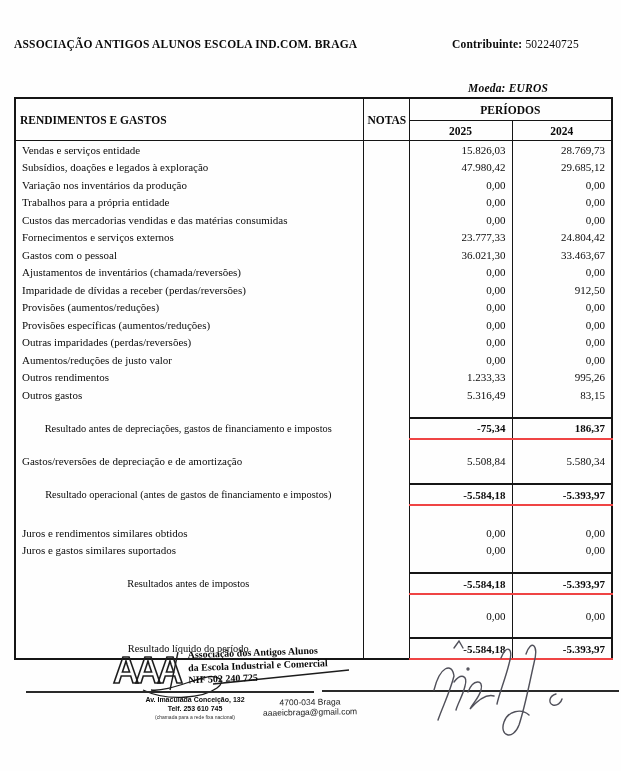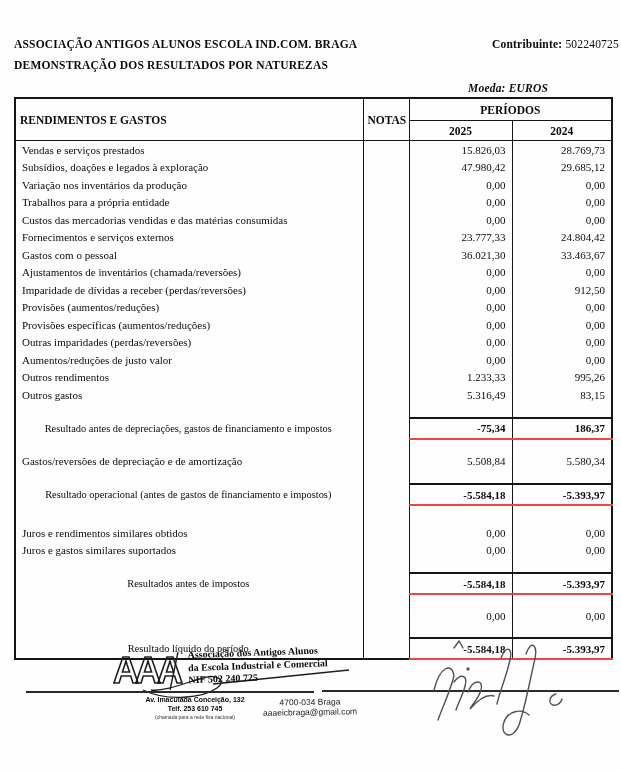--- a/index.html
+++ b/index.html
@@ -5,21 +5,21 @@
   html,body { margin:0; padding:0; background:#ffffff; }
   .sheet {
     position:relative; width:621px; height:771px; background:#fefefe;
     font-family:"Liberation Serif", serif; color:#0a0a0a; overflow:hidden;padding-left:16px;
   }
   
   .hdr-line { position:absolute; font-weight:bold; font-size:11.5px; letter-spacing:.2px; white-space:nowrap; }
   #company    { left:14px;  top:38px; }
   #doctitle   { left:14px;  top:59px; }
   #period     { left:14px;  top:80px; }
-  #contrib    { left:452px; top:38px;margin-left:40px; }
+  #contrib    { left:452px; top:38px; }
   #contrib .val { font-weight:normal; }
   #moeda      { left:468px; top:82px;font-style:italic; }
 
   
   table.dr {
     position:absolute; left:14px; top:97px; width:597px;
     border-collapse:collapse; table-layout:fixed;
     border:2px solid #151515;
   }
   table.dr col.c-label { width:348px; }
@@ -79,21 +79,20 @@
 </head>
 <body>
 
 <div class="sheet">
 
   <div class="hdr-line" id="company">ASSOCIAÇÃO ANTIGOS ALUNOS ESCOLA IND.COM. BRAGA</div>
   <div class="hdr-line" id="contrib">
     <span>Contribuinte:</span>
     <span class="val">502240725</span>
   </div>
-  <div class="hdr-line" id="doctitle">DEMONSTRAÇÃO DOS RESULTADOS POR NATUREZAS</div>
   <div class="hdr-line" id="moeda">
     <span>Moeda:</span>
     <span>EUROS</span>
   </div>
 
   <table class="dr">
     <colgroup>
       <col class="c-label">
         <col class="c-notes">
         <col class="c-v1">
@@ -105,21 +104,21 @@
         <th class="th-notes" rowspan="2">NOTAS</th>
         <th class="th-periods" colspan="2">PERÍODOS</th>
       </tr>
       <tr>
         <th class="th-year">2025</th>
         <th class="th-year">2024</th>
       </tr>
     </thead>
     <tbody>
         <tr class="row-data">
-          <td class="label">Vendas e serviços prestados</td>
+          <td class="label">Vendas e serviços entidade</td>
           <td class="notes"></td>
           <td class="v1">15.826,03</td>
           <td class="v2">28.769,73</td>
         </tr>
         <tr class="row-data">
           <td class="label">Subsídios, doações e legados à exploração</td>
           <td class="notes"></td>
           <td class="v1">47.980,42</td>
           <td class="v2">29.685,12</td>
         </tr>

